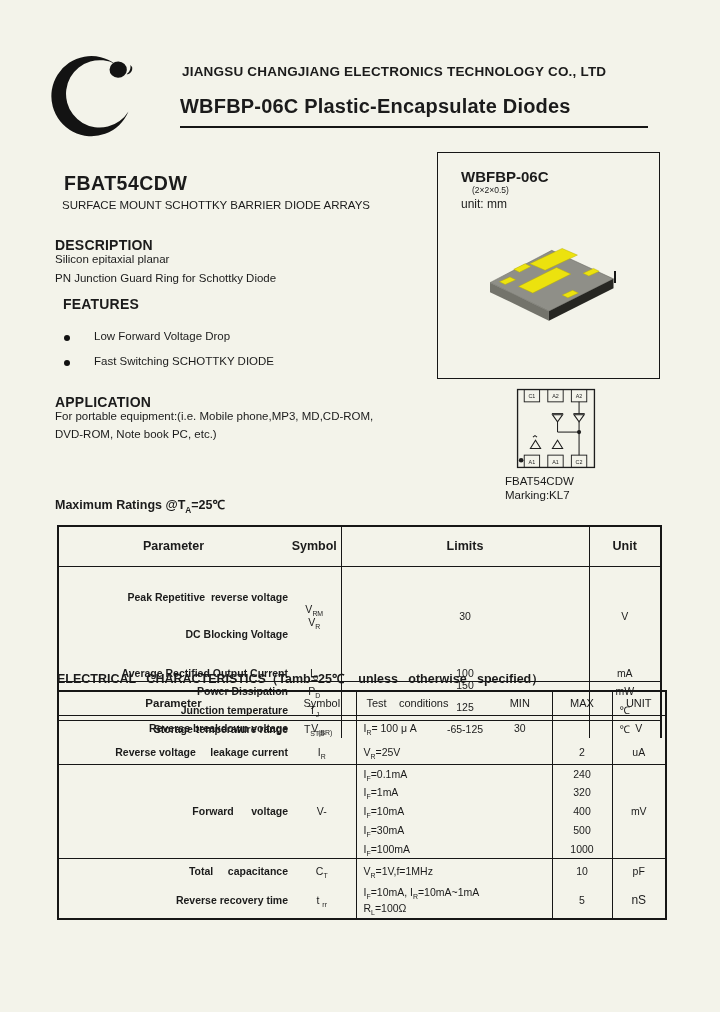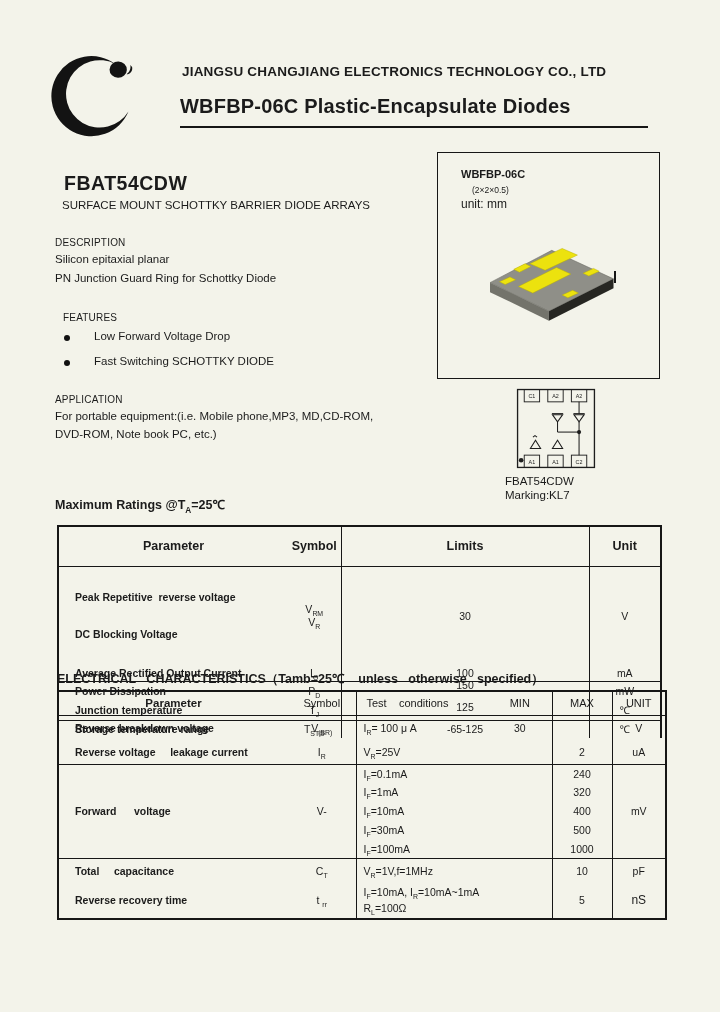--- a/index.html
+++ b/index.html
@@ -14,48 +14,48 @@
 
   
   #company-name{left:182px;top:64px;font-size:13.5px;font-weight:bold;letter-spacing:.2px;}
   #doc-title{left:180px;top:95px;font-size:20px;font-weight:bold;letter-spacing:.2px;}
   #title-underline{left:180px;top:126px;width:468px;height:2px;background:#161616;}
   #logo{left:45px;top:56px;width:94px;height:82px;}
 
   
   #part-number{left:64px;top:172px;font-size:19.5px;font-weight:bold;letter-spacing:.5px;}
   #subtitle{left:62px;top:199px;font-size:11.5px;}
-  .sec-heading{font-size:10px;font-weight:normal;letter-spacing:.2px;}
+  .sec-heading{font-size:14px;font-weight:bold;letter-spacing:.2px;}
   #desc-heading{left:55px;top:237px;}
   #desc-lines{left:55px;top:250px;font-size:11.5px;line-height:19px;}
-  #features-heading{left:55px;top:312px;padding-left:8px;}
+  #features-heading{left:55px;top:296px;padding-left:8px;}
   .feature-item{left:64px;font-size:11.5px;display:flex;align-items:flex-start;}
   .bullet{width:6px;height:6px;border-radius:50%;background:#111;margin:5px 24px 0 0;flex:0 0 auto;}
   #app-heading{left:55px;top:394px;}
   #app-lines{left:55px;top:407px;font-size:11.5px;line-height:18px;}
   #maxratings-heading{left:55px;top:496px;font-size:12.5px;font-weight:bold;}
 
   
   #pkg-box{left:437px;top:152px;width:221px;height:225px;border:1.3px solid #161616;}
-  #pkg-name{left:23px;top:15px;font-size:11px;font-weight:bold;}
+  #pkg-name{left:23px;top:15px;font-size:15px;font-weight:bold;}
   #pkg-dims{left:23px;top:32px;font-size:8.5px;margin-left:11px;}
   #pkg-unit{left:23px;top:44px;font-size:12px;}
   #chip-art{left:33px;top:70px;width:152px;height:106px;}
   #scale-mark{left:176px;top:118px;width:2px;height:12px;background:#161616;}
 
   
   #schem{left:516px;top:388px;width:80px;height:82px;}
   #schem-part{left:505px;top:475px;font-size:11.5px;}
   #schem-marking{left:505px;top:489px;font-size:11.5px;}
 
   
   table{border-collapse:collapse;table-layout:fixed;}
   td,th{padding:0;font-weight:normal;overflow:hidden;}
   .cell-c{text-align:center;vertical-align:middle;}
-  .param{font-weight:bold;text-align:left;padding-left:16px;font-size:10.5px;vertical-align:middle;}
+  .param{font-weight:bold;text-align:right;padding-left:16px;font-size:10.5px;vertical-align:middle;}
   .val{font-size:10.5px;}
 
   #t1{left:57px;top:525px;width:603px;border:2px solid #161616;border-bottom:none;position:absolute;}
   #t1 tr.hdr{height:40px;border-bottom:1.5px solid #161616;}
   #t1 tr.hdr th{font-size:12.5px;font-weight:bold;}
   #t1 .c3,#t1 .c4{border-left:1px solid #161616;}
   #t1 tr.bb{border-bottom:1px solid #161616;}
   .two-line div{line-height:13px;font-size:10.5px;}
   #t1 .sym{font-size:10.5px;text-align:center;vertical-align:middle;}
   .raise{position:relative;top:-6px;}

